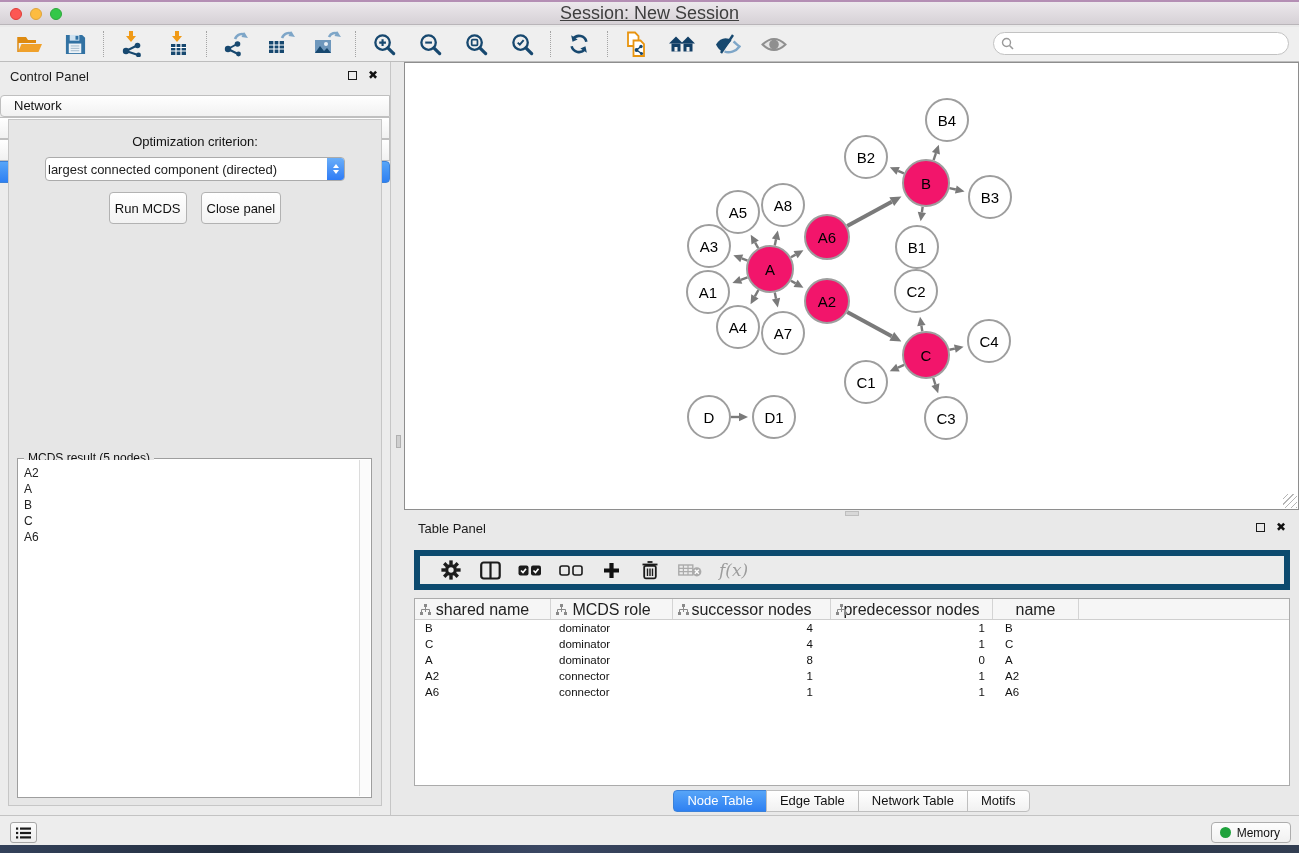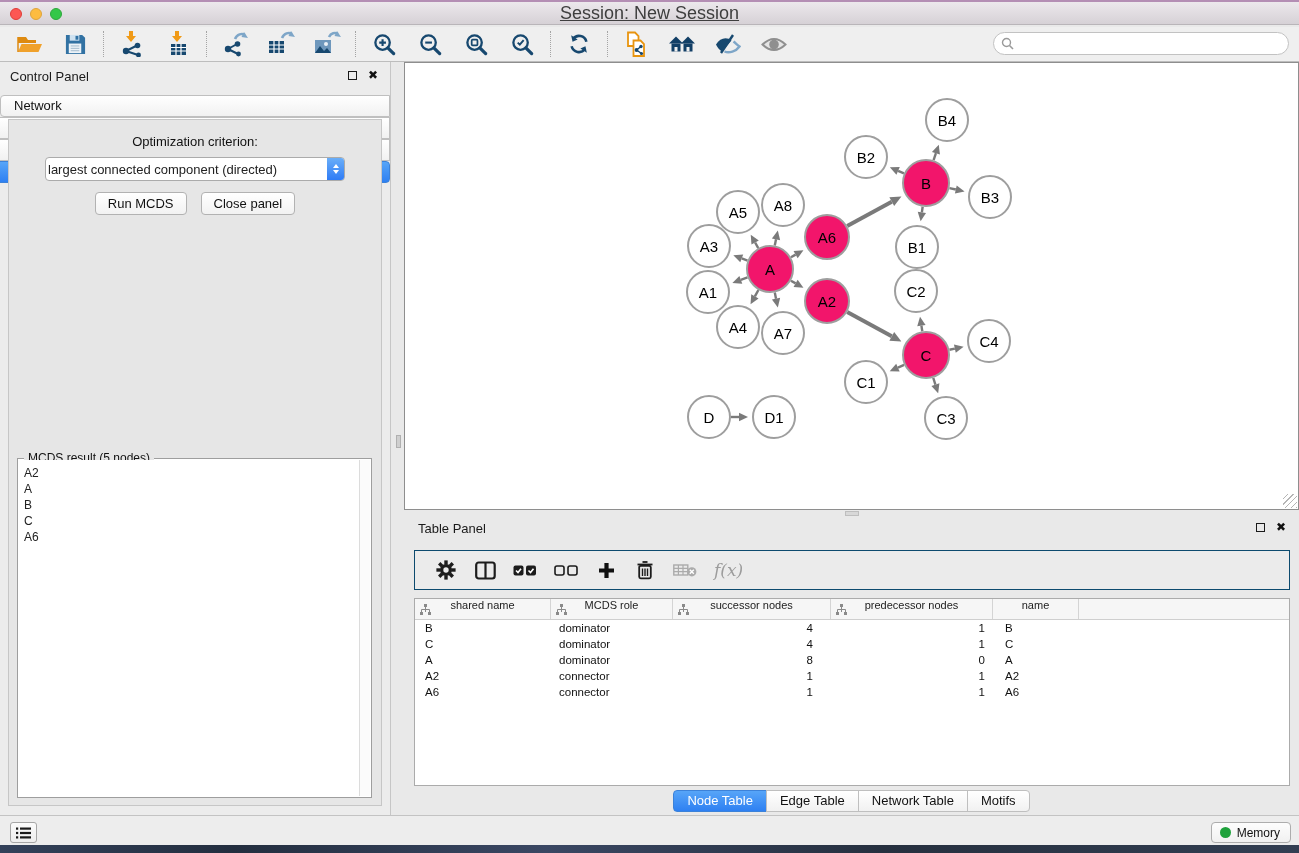--- a/index.html
+++ b/index.html
@@ -43,21 +43,21 @@
   .cp-body { position:absolute; left:8px; right:8px; top:57px; bottom:9px; background:#E6E6E6; border:1px solid #C6C6C6; }
   .opt-label { position:absolute; left:0; right:0; top:14px; text-align:center; font-size:13px; color:#111; }
   .dropdown { position:absolute; left:36px; right:36px; top:37px; height:24px; background:#fff;
     border:1px solid #ABABAB; border-radius:4px; display:flex; align-items:center; }
   .dropdown .dd-text { flex:1; font-size:13px; padding-left:2px; white-space:nowrap; overflow:hidden; }
   .dd-stepper { width:17px; height:22px; border-radius:0 3px 3px 0; background:linear-gradient(#6AAEF8,#2F7CF6);
     display:flex; flex-direction:column; align-items:center; justify-content:center; gap:2px; }
   .dd-stepper i { width:0; height:0; border-left:3.5px solid transparent; border-right:3.5px solid transparent; }
   .dd-up { border-bottom:4px solid #fff; } .dd-down { border-top:4px solid #fff; }
   .cp-buttons { position:absolute; left:0; right:0; top:72px; display:flex; justify-content:center; gap:14px; }
-  .btn { height:23px; line-height:21px; padding:0 12px; font-size:13px; color:#111;
+  .btn { height:32px; line-height:21px; padding:0 5px; font-size:13px; color:#111;
     background:linear-gradient(#FFFFFF,#F2F2F2); border:1px solid #B2B2B2; border-radius:4px; }
   .result-box { position:absolute; left:8px; right:9px; top:338px; height:340px; border:1px solid #9E9E9E; background:#fff; }
   .result-legend { position:absolute; top:-8px; left:6px; background:#E6E6E6; padding:0 4px; font-size:12px; color:#111; }
   .result-list { position:absolute; left:1px; right:13px; top:1px; bottom:1px; background:#fff;
     font-size:12px; line-height:16px; padding:5px 0 0 5px; }
   .result-scroll { position:absolute; top:1px; bottom:1px; right:1px; width:11px; background:#FBFBFB; border-left:1px solid #DCDCDC; }
 
   
   .v-split { position:absolute; left:396px; top:435px; width:5px; height:13px; background:#CFCFCF; border:1px solid #B0B0B0; }
   .h-split { position:absolute; left:845px; top:511px; width:14px; height:5px; background:#D8D8D8; border:1px solid #BEBEBE; }
@@ -74,28 +74,28 @@
   .nw-canvas { position:absolute; left:0; right:0; top:26px; bottom:0; background:#fff; }
   .resize-grip { position:absolute; right:1px; bottom:1px; width:14px; height:14px;
     background:repeating-linear-gradient(135deg, transparent 0 3px, #B5B5B5 3px 4px); }
 
   
   .table-panel { position:absolute; left:404px; top:512px; width:895px; height:303px; }
   .tp-header { position:relative; height:30px; }
   .tp-header .panel-title { position:absolute; left:14px; top:9px; font-size:13px; color:#1A1A1A; }
   .tp-header .panel-controls { right:13px; top:10px; }
   .tp-toolbar { position:absolute; left:10px; right:9px; top:38px; height:40px; background:#EBEBEB;
-    border:1px solid #0c4a6e; display:flex; align-items:center; padding-left:20px; gap:17px; }
+    border:6px solid #0c4a6e; display:flex; align-items:center; padding-left:20px; gap:17px; }
   .tp-icon { display:flex; align-items:center; justify-content:center; min-width:22px; height:26px; }
   .fx-label { font-family:"DejaVu Serif",serif; font-style:italic; font-size:17px; color:#9C9C9C; }
   .tp-table { position:absolute; left:10px; right:9px; top:86px; bottom:29px; background:#fff;
     border:1px solid #ABABAB; font-size:11.5px; overflow:hidden; }
   .thead { display:flex; height:21px; background:#F6F6F6; border-bottom:1px solid #CFCFCF; }
-  .th { position:relative; display:flex; align-items:flex-start; justify-content:center; border-right:1px solid #D4D4D4;
-    font-size:11px; color:#222; }
+  .th { position:relative; display:flex; align-items:flex-end; justify-content:center; border-right:1px solid #D4D4D4;
+    font-size:16px; color:#222; }
   .th.filler { flex:1; border-right:none; }
   .th-icon { position:absolute; left:5px; top:5px; }
   .tr { display:flex; height:16px; line-height:16px; color:#111; }
   .td { overflow:hidden; white-space:nowrap; }
   .td.c0 { padding-left:10px; } .td.c1 { padding-left:8px; }
   .td.c2 { text-align:right; padding-right:18px; } .td.c3 { text-align:right; padding-right:8px; }
   .td.c4 { padding-left:12px; }
   .tp-tabs { position:absolute; left:0; right:0; bottom:3px; }
 
   

